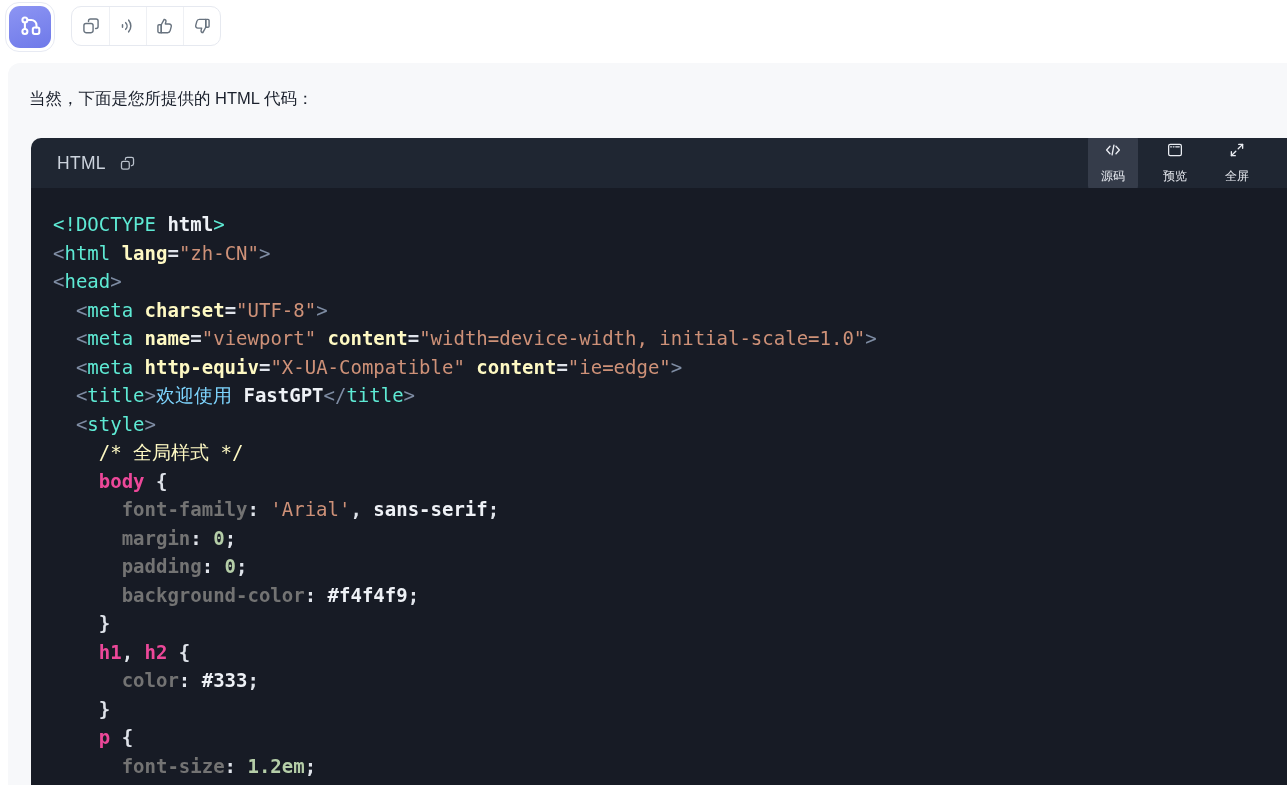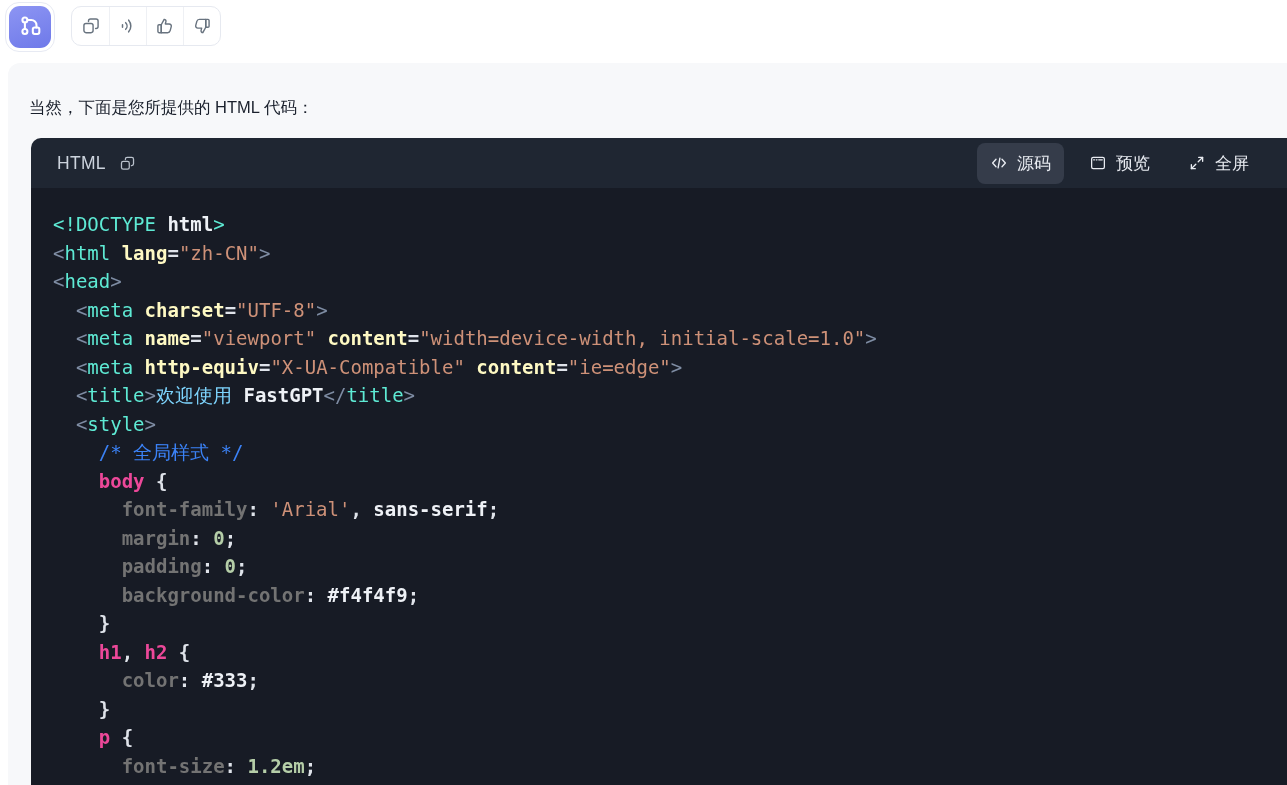--- a/index.html
+++ b/index.html
@@ -34,21 +34,21 @@
   }
   .action-btn + .action-btn { border-left: 1px solid #eef0f4; }
   .action-btn svg { width: 20px; height: 20px; }
 
   
   .bubble {
     position: absolute; left: 8px; top: 63px; right: -24px; bottom: -24px;
     background: #f7f8fa; border-radius: 12px;
   }
   .message-text {
-    position: absolute; left: 21px; top: 32px; margin: 0;
+    position: absolute; left: 21px; top: 23px; margin: 0;
     font-size: 16.5px; line-height: 24px; color: #1a202c;
   }
 
   
   .code-card {
     position: absolute; left: 23px; top: 75px; right: 10px; bottom: -1px;
     border-radius: 10px; overflow: hidden;
   }
   .code-header {
     height: 50px; background: #1f2632;
@@ -56,40 +56,40 @@
   }
   .code-lang { font-size: 17.5px; color: #ccd3dd; letter-spacing: .3px; }
   .code-copy-btn {
     margin-left: 13px; background: none; border: none; padding: 0;
     color: #b9c1cc; cursor: pointer; display: flex; align-items: center;
   }
   .code-copy-btn svg { width: 17px; height: 17px; }
   .header-spacer { flex: 1; }
   .hdr-btn {
     display: flex; align-items: center; gap: 9px;
-    font-size: 17px; color: #e9ecf2; font-family: inherit;
+    font-size: 12px; color: #e9ecf2; font-family: inherit;
     background: transparent; border: none; border-radius: 8px;
-    padding: 9px 13px; cursor: pointer; white-space: nowrap;
+    padding: 9px 13px; cursor: pointer; white-space: nowrap; flex-direction: column;
   }
   .hdr-btn + .hdr-btn { margin-left: 12px; }
   .hdr-btn.active { background: #353c4a; }
   .hdr-btn svg { width: 18px; height: 18px; flex: none; }
 
   .code-body {
     position: absolute; left: 0; right: 0; top: 50px; bottom: 0;
     margin: 0; background: #171b25; overflow: hidden;
     padding: 22px 24px 30px 22px;
     font-family: "DejaVu Sans Mono", "Liberation Mono", monospace;
     font-size: 19px; line-height: 28.5px;
   }
   .code-line { white-space: pre; }
   .tok-attr, .tok-selector, .tok-property, .tok-number,
   .tok-value, .tok-text { font-weight: bold; }
 </style>
-<style>.tok-punct{color:#7e8ca3}.tok-tag{color:#5eead4}.tok-attr{color:#fef9c3}.tok-string{color:#ce9178}.tok-comment{color:#3b82f6}.tok-selector{color:#ec4899}.tok-property{color:#737373}.tok-number{color:#b5cea8}.tok-value{color:#eef1f6}.tok-text{color:#dfe3ea}.tok-plain{color:#7dd3fc}</style></head>
+<style>.tok-punct{color:#7e8ca3}.tok-tag{color:#5eead4}.tok-attr{color:#fef9c3}.tok-string{color:#ce9178}.tok-comment{color:#fef9c3}.tok-selector{color:#ec4899}.tok-property{color:#737373}.tok-number{color:#b5cea8}.tok-value{color:#eef1f6}.tok-text{color:#dfe3ea}.tok-plain{color:#7dd3fc}</style></head>
 <body>
 
 <div class="avatar-frame">
   <div class="avatar-tile">
     <svg viewBox="0 0 24 24" fill="none" stroke="#ffffff" stroke-width="1.9" stroke-linecap="round" stroke-linejoin="round">
       <circle cx="7.3" cy="5.6" r="2.3"></circle>
       <circle cx="7.3" cy="16.2" r="2.3"></circle>
       <path d="M7.3 7.9v6"></path>
       <path d="M9.6 5.6h3.6a4.8 4.8 0 0 1 4.8 4.8v2"></path>
       <rect x="14.6" y="12.4" width="6" height="6" rx="1.7"></rect>

